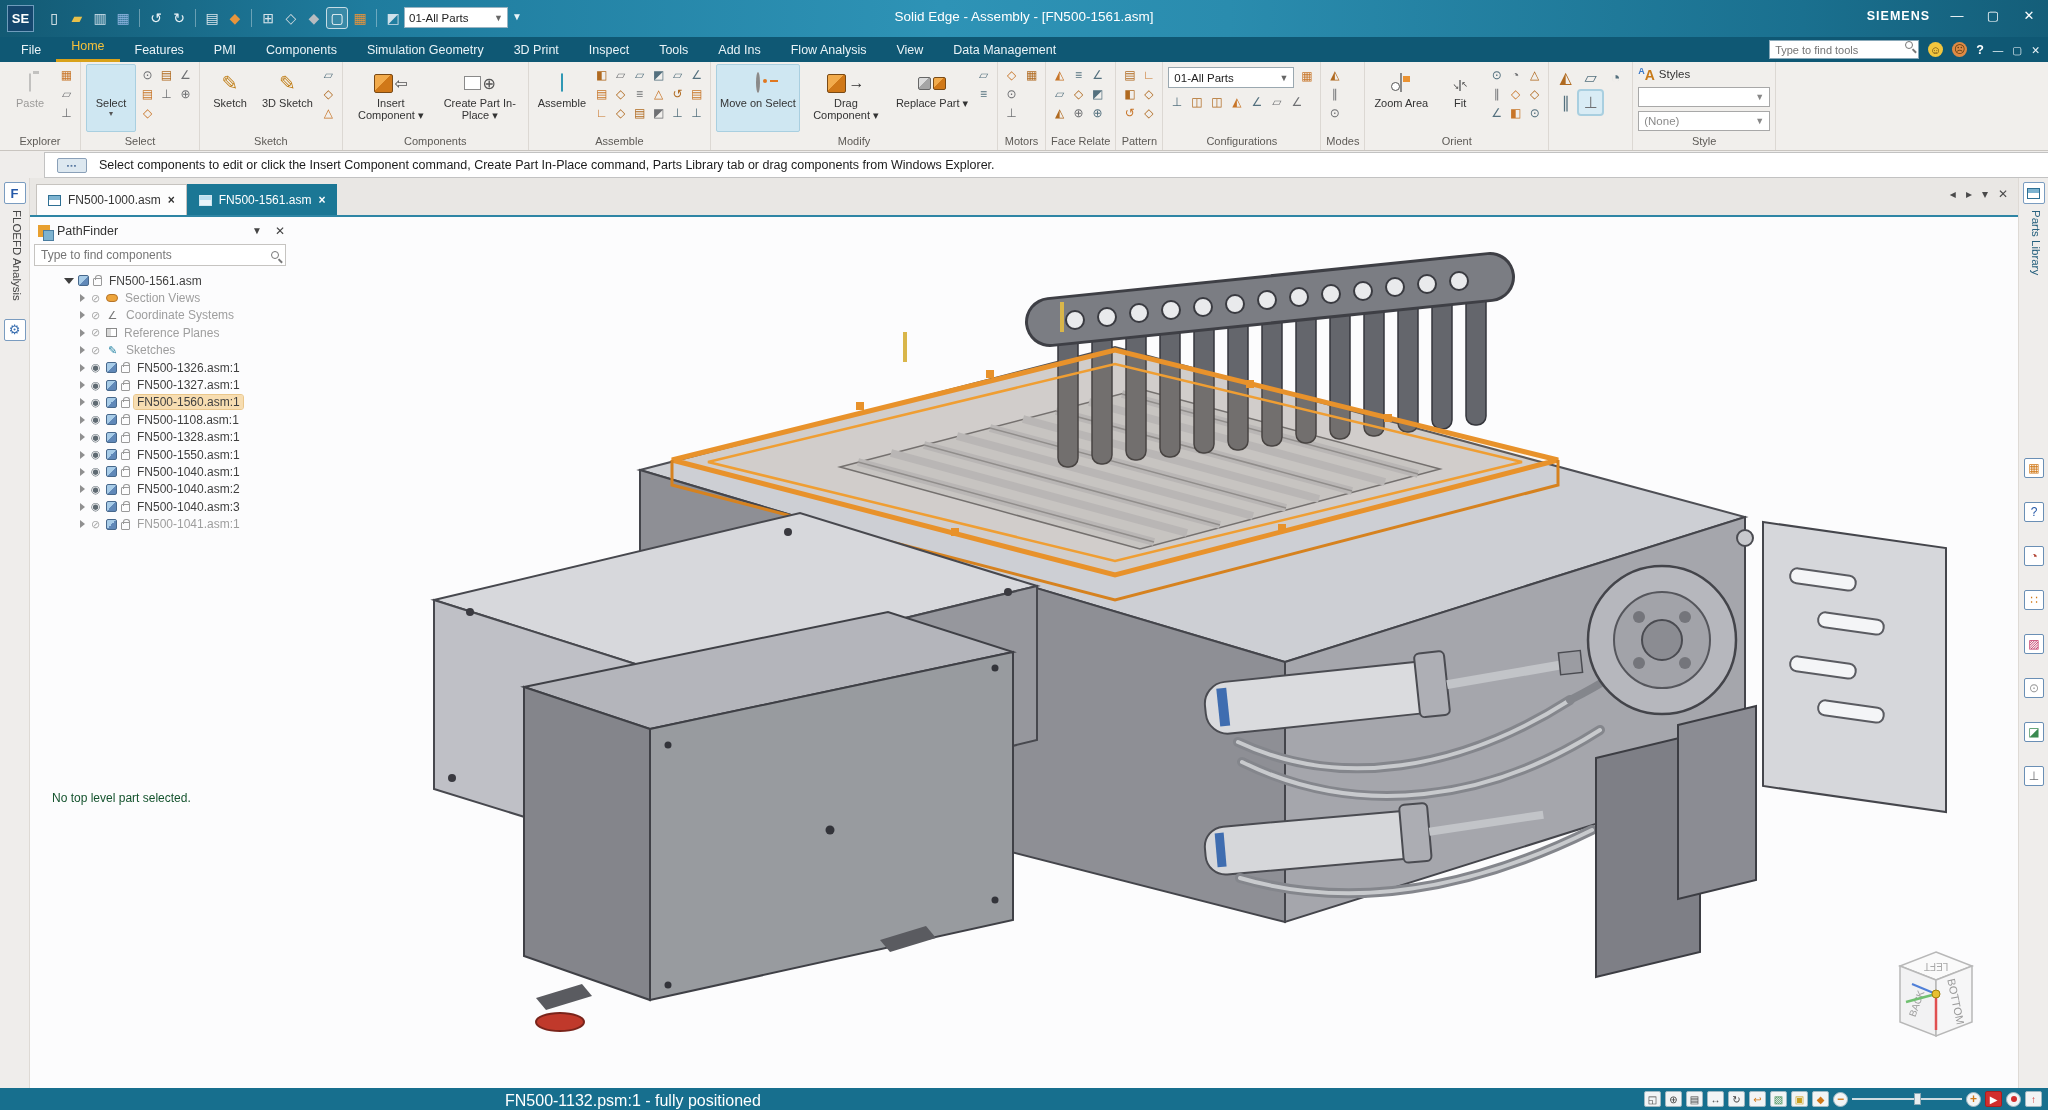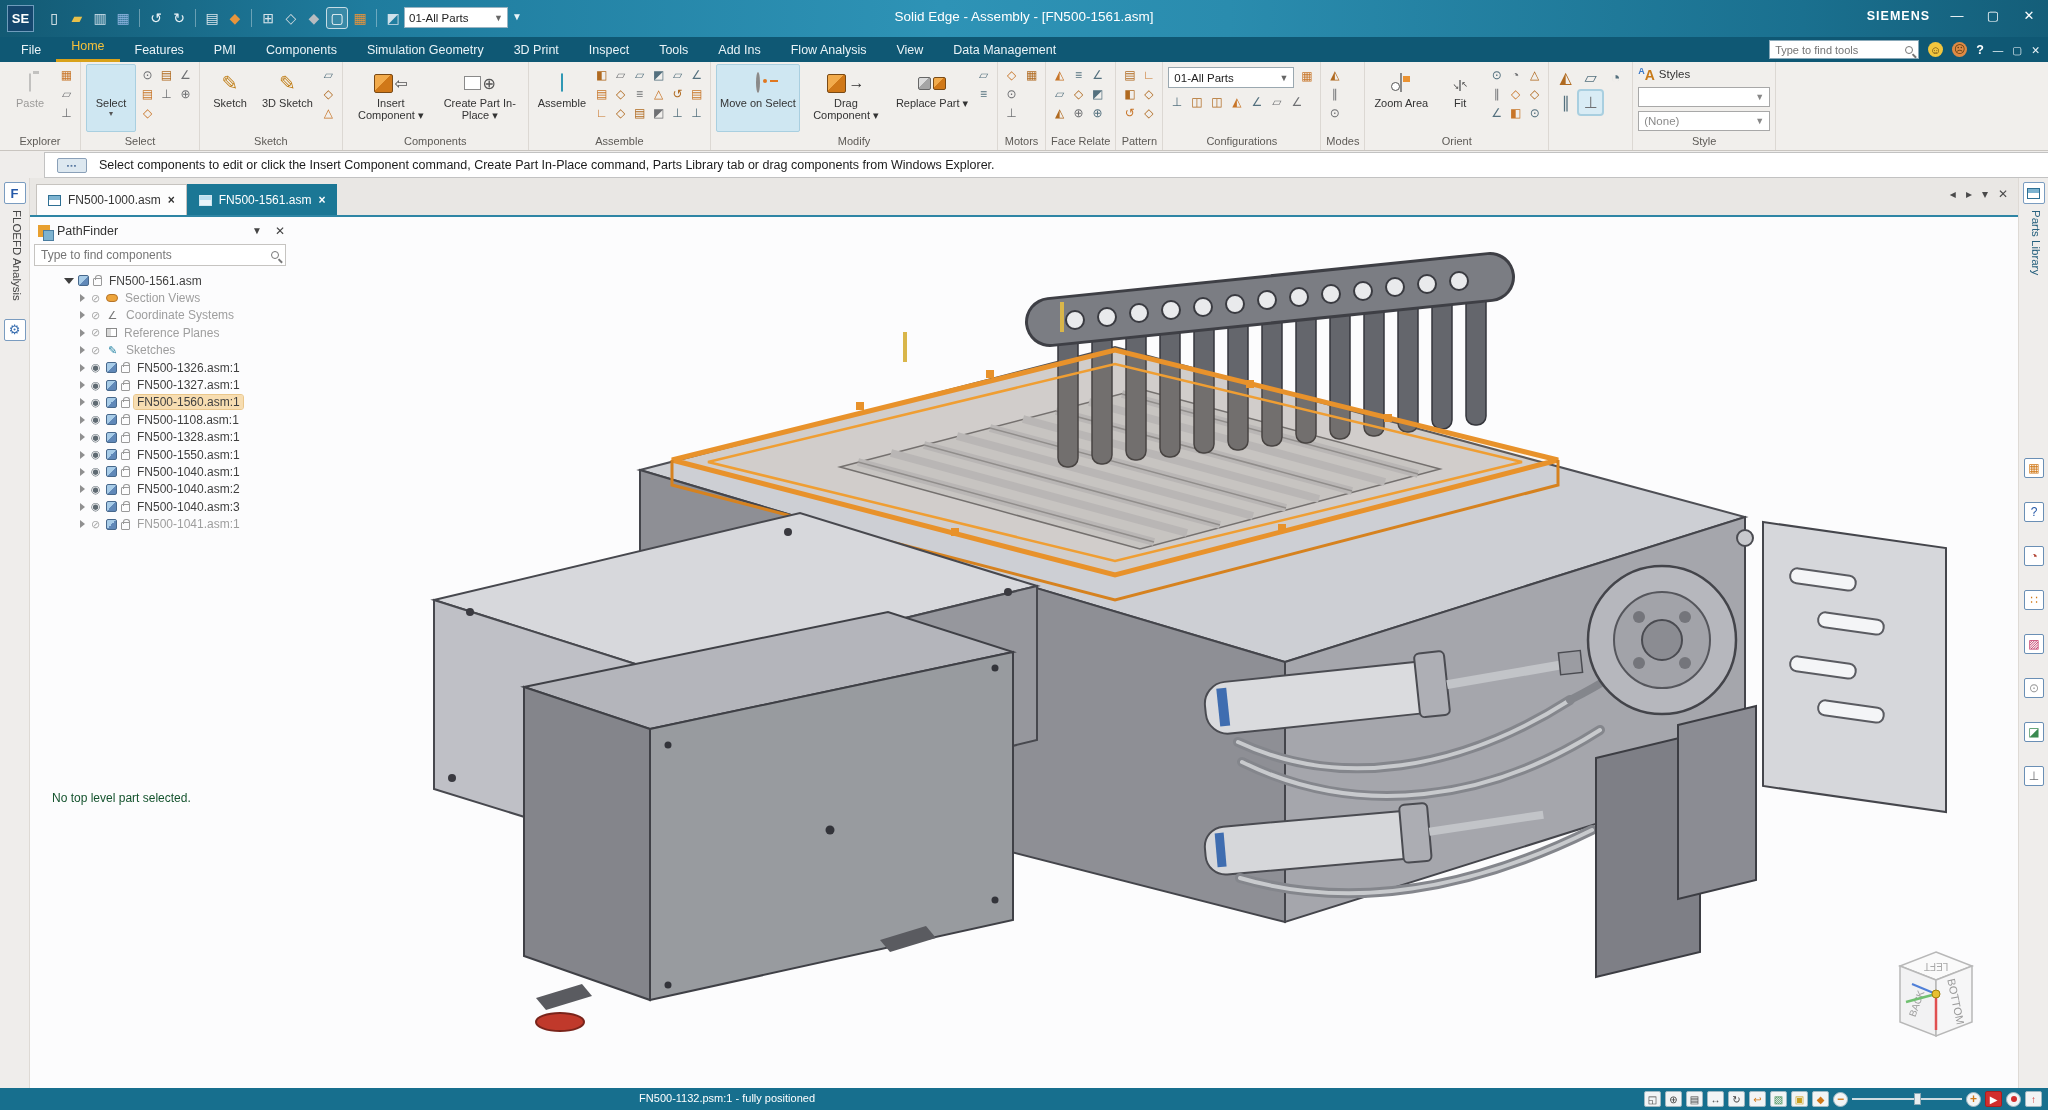--- a/index.html
+++ b/index.html
@@ -27,21 +27,21 @@
   #tb-right { right:10px; top:8px; display:flex; align-items:center; gap:18px; }
   #brand { color:#fff; font-weight:bold; font-size:12.5px; letter-spacing:1px; }
   .winctl { color:#fff; font-size:13px; width:18px; text-align:center; }
 
   
   #menubar { left:0; top:37px; width:2048px; height:25px; background:#0f5874; display:flex; align-items:stretch; }
   #menu-tabs { display:flex; padding-left:6px; }
   .mtab { padding:0 15px; display:flex; align-items:center; color:#e9f3f7; font-size:12.5px; }
   .mtab.active { color:#f5c03a; border-bottom:3px solid #d9a21a; padding-bottom:4px; }
   #menu-right { position:absolute; right:8px; top:39px; height:21px; display:flex; align-items:center; gap:9px; }
-  #find-tools { width:150px; height:19px; background:#fff; border:1px solid #88a8b8; display:flex; align-items:center; padding:0 5px; }
+  #find-tools { width:150px; height:19px; background:#fff; border:1px solid #88a8b8; display:flex; padding:0 5px; }
   #find-tools input { border:none; outline:none; flex:1; font-size:11px; font-family:"Liberation Sans",sans-serif; color:#333; width:110px; }
   .mag { width:8px; height:8px; border:1.5px solid #777; border-radius:50%; position:relative; flex:none; }
   .mag::after { content:""; position:absolute; width:5px; height:1.5px; background:#777; transform:rotate(45deg); left:6px; top:8px; }
   .smiley { width:15px; height:15px; border-radius:50%; display:flex; align-items:center; justify-content:center;
     font-size:11px; color:#5a3c10; }
   .smiley.happy { background:#f2c63e; }
   .smiley.sad { background:#df8a44; }
   #help-q { color:#fff; font-weight:bold; font-size:12.5px; }
   .mwin { color:#eaf4f8; font-size:10.5px; }
 
@@ -161,21 +161,21 @@
   .gi-section { width:12px; height:8px; background:#eda43b; border:1px solid #b5742a; border-radius:4px; flex:none; }
   .gi-coord { color:#777; } .gi-plane { width:11px; height:9px; border:1px solid #8a8a8a; background:linear-gradient(90deg,#d8d8d8 0 45%,#fff 45%); flex:none; }
   .gi-sketch { color:#2d89a8; }
   #pf-note { left:52px; top:791px; font-size:12px; color:#14532d; }
 
   
   #viewcube { right:22px; bottom:32px; width:120px; height:112px; }
 
   
   #statusbar { left:0; top:1088px; width:2048px; height:22px; background:#176f8e; color:#fff; }
-  #st-doc { position:absolute; left:505px; width:310px; top:4px; text-align:right; font-size:11px; }
+  #st-doc { position:absolute; left:505px; width:310px; top:4px; text-align:left; font-size:16px; }
   #st-sel { position:absolute; left:1145px; width:180px; top:4px; text-align:center; font-size:11.5px;margin-top:17px; }
   #st-icons { position:absolute; right:6px; top:2px; display:flex; align-items:center; gap:4px; height:18px; }
   .sttile { width:17px; height:16px; background:#f2f4f5; border:1px solid #9fb8c2; border-radius:2px; color:#444;
     font-size:10px; display:flex; align-items:center; justify-content:center; }
   .stround { width:15px; height:15px; border-radius:50%; background:#f2f4f5; color:#d07818; font-weight:bold;
     font-size:12px; display:flex; align-items:center; justify-content:center; border:1px solid #9fb8c2; }
   #st-track { width:110px; height:2px; background:#cfdde2; position:relative; }
   #st-thumb { position:absolute; left:62px; top:-5px; width:7px; height:12px; background:#e9edef; border:1px solid #8aa8b4; }
   .sttile.red { background:#d22d2d; border-color:#a82020; color:#fff; }
   .strec { width:15px; height:15px; border-radius:50%; background:#f2f4f5; border:1px solid #9fb8c2; position:relative; }

